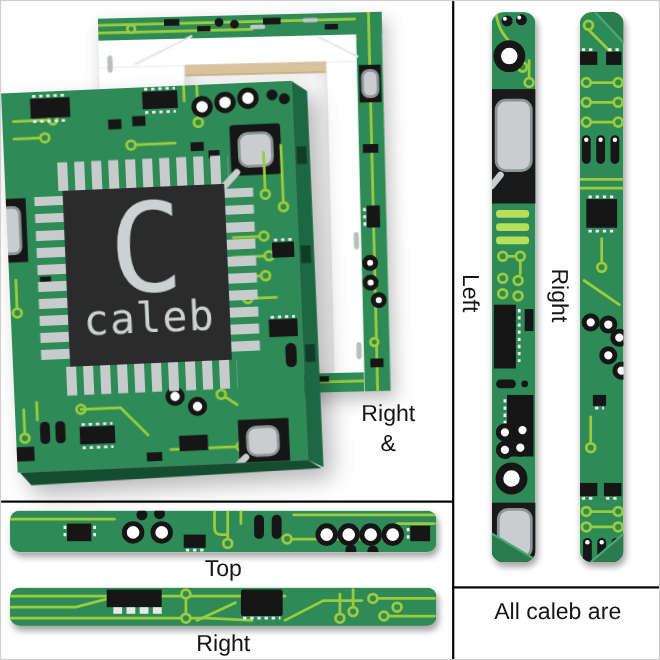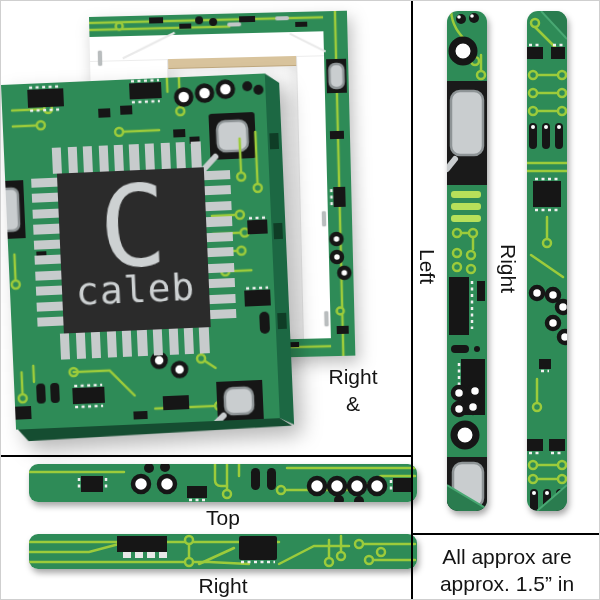--- a/index.html
+++ b/index.html
@@ -3,21 +3,21 @@
 <meta charset="utf-8">
 <style>
   html,body{margin:0;padding:0;background:#fff;}
   .stage{
     position:relative;width:600px;height:600px;box-sizing:border-box;
     border:1px solid #cfcfcf;background:var(--page-bg,#fff);overflow:hidden;
     font-family:"Liberation Sans",sans-serif;
   }
   .panel{position:absolute;}
   .panel-frontback{left:0;top:0;width:410px;height:454px;}
-  .panel-strips{left:0;top:456px;width:354px;height:144px;margin-left:20px;}
+  .panel-strips{left:0;top:456px;width:354px;height:144px;}
   .panel-sides{left:412px;top:0;width:188px;height:532px;}
   .panel-note{left:412px;top:534px;width:188px;height:66px;text-align:center;}
 
   .divider{position:absolute;background:var(--divider,#000);}
   .div-v{left:410px;top:0;width:2px;height:600px;}
   .div-h-left{left:0;top:454px;width:411px;height:2px;}
   .div-h-right{left:410px;top:532px;width:190px;height:2px;}
 
   .lbl{color:var(--label-text,#141414);font-size:21px;line-height:27px;}
 
@@ -439,21 +439,20 @@
           <circle cx="33" cy="482" r="2" fill="#fff"></circle>
         <polygon points="10,500 40,474 40,500" class="fold"></polygon>
         <path class="foldline" d="M10,500 L40,474"></path>
       </svg>
     </div>
     <div class="lbl lbl-right">Right</div>
   </section>
 
   <section class="panel panel-note">
     <div class="note-wrap">
-      <div class="lbl note-line">All approx are</div>
-      <div class="lbl note-line">approx. 1.5” in</div>
+      <div class="lbl note-line">All caleb are</div>
     </div>
   </section>
 
   <div class="divider div-v"></div>
   <div class="divider div-h-left"></div>
   <div class="divider div-h-right"></div>
 </div>
 
 </body></html>

